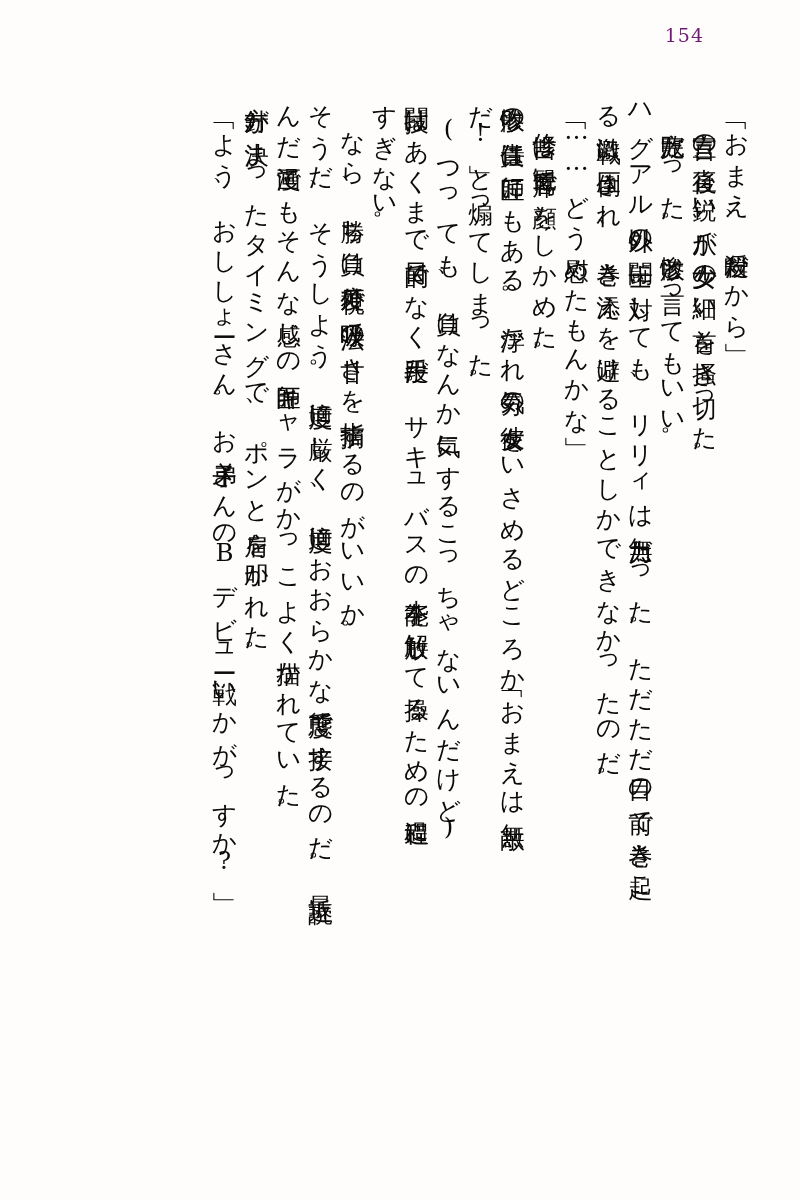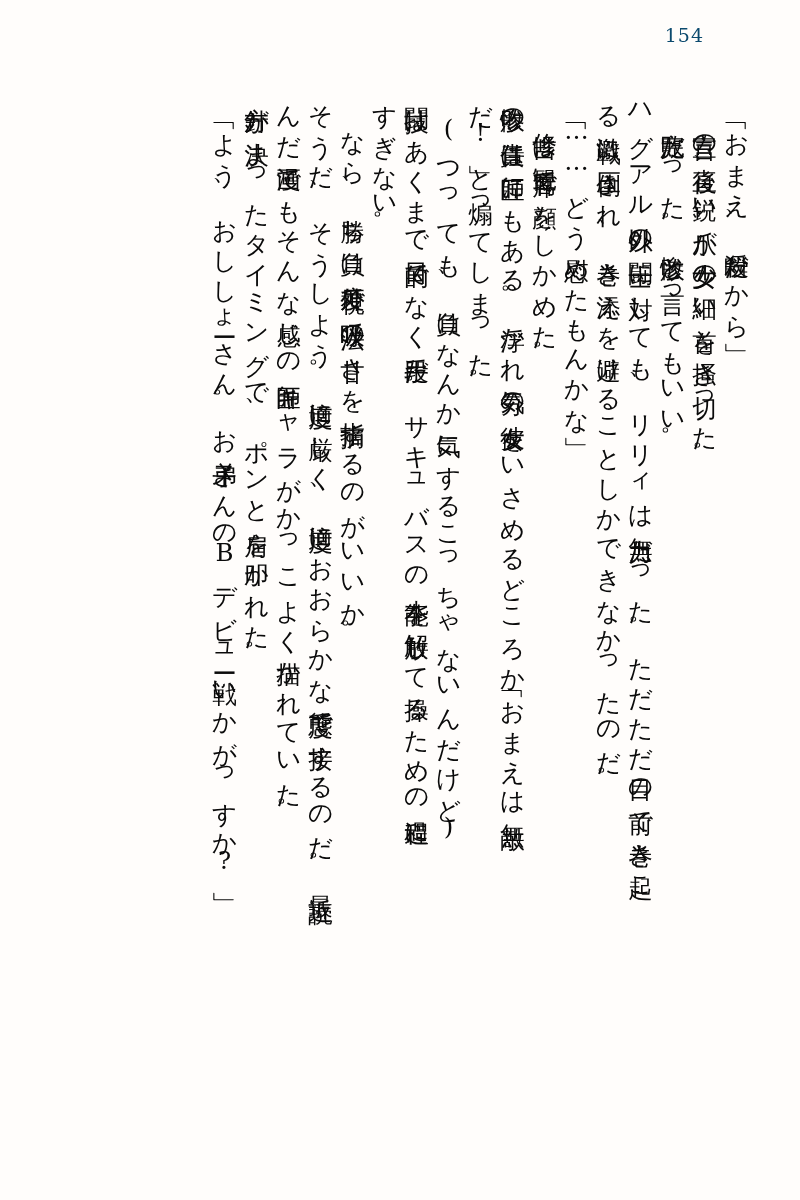--- a/index.html
+++ b/index.html
@@ -20,21 +20,21 @@
     height: 1200px;
     background: #fffdfb;
   }
   .page-number {
     position: absolute;
     top: 24px;
     right: 96px;
     font-size: 19px;
     letter-spacing: 1px;
     font-family: "DejaVu Serif", "Liberation Serif", serif;
-    color: #0c4a6e;
+    color: #701a75;
   }
   .text-block {
     position: absolute;
     top: 88px;
     right: 52px;
     left: 60px;
     bottom: 40px;
     display: flex;
     flex-direction: row-reverse;
     align-items: flex-start;

